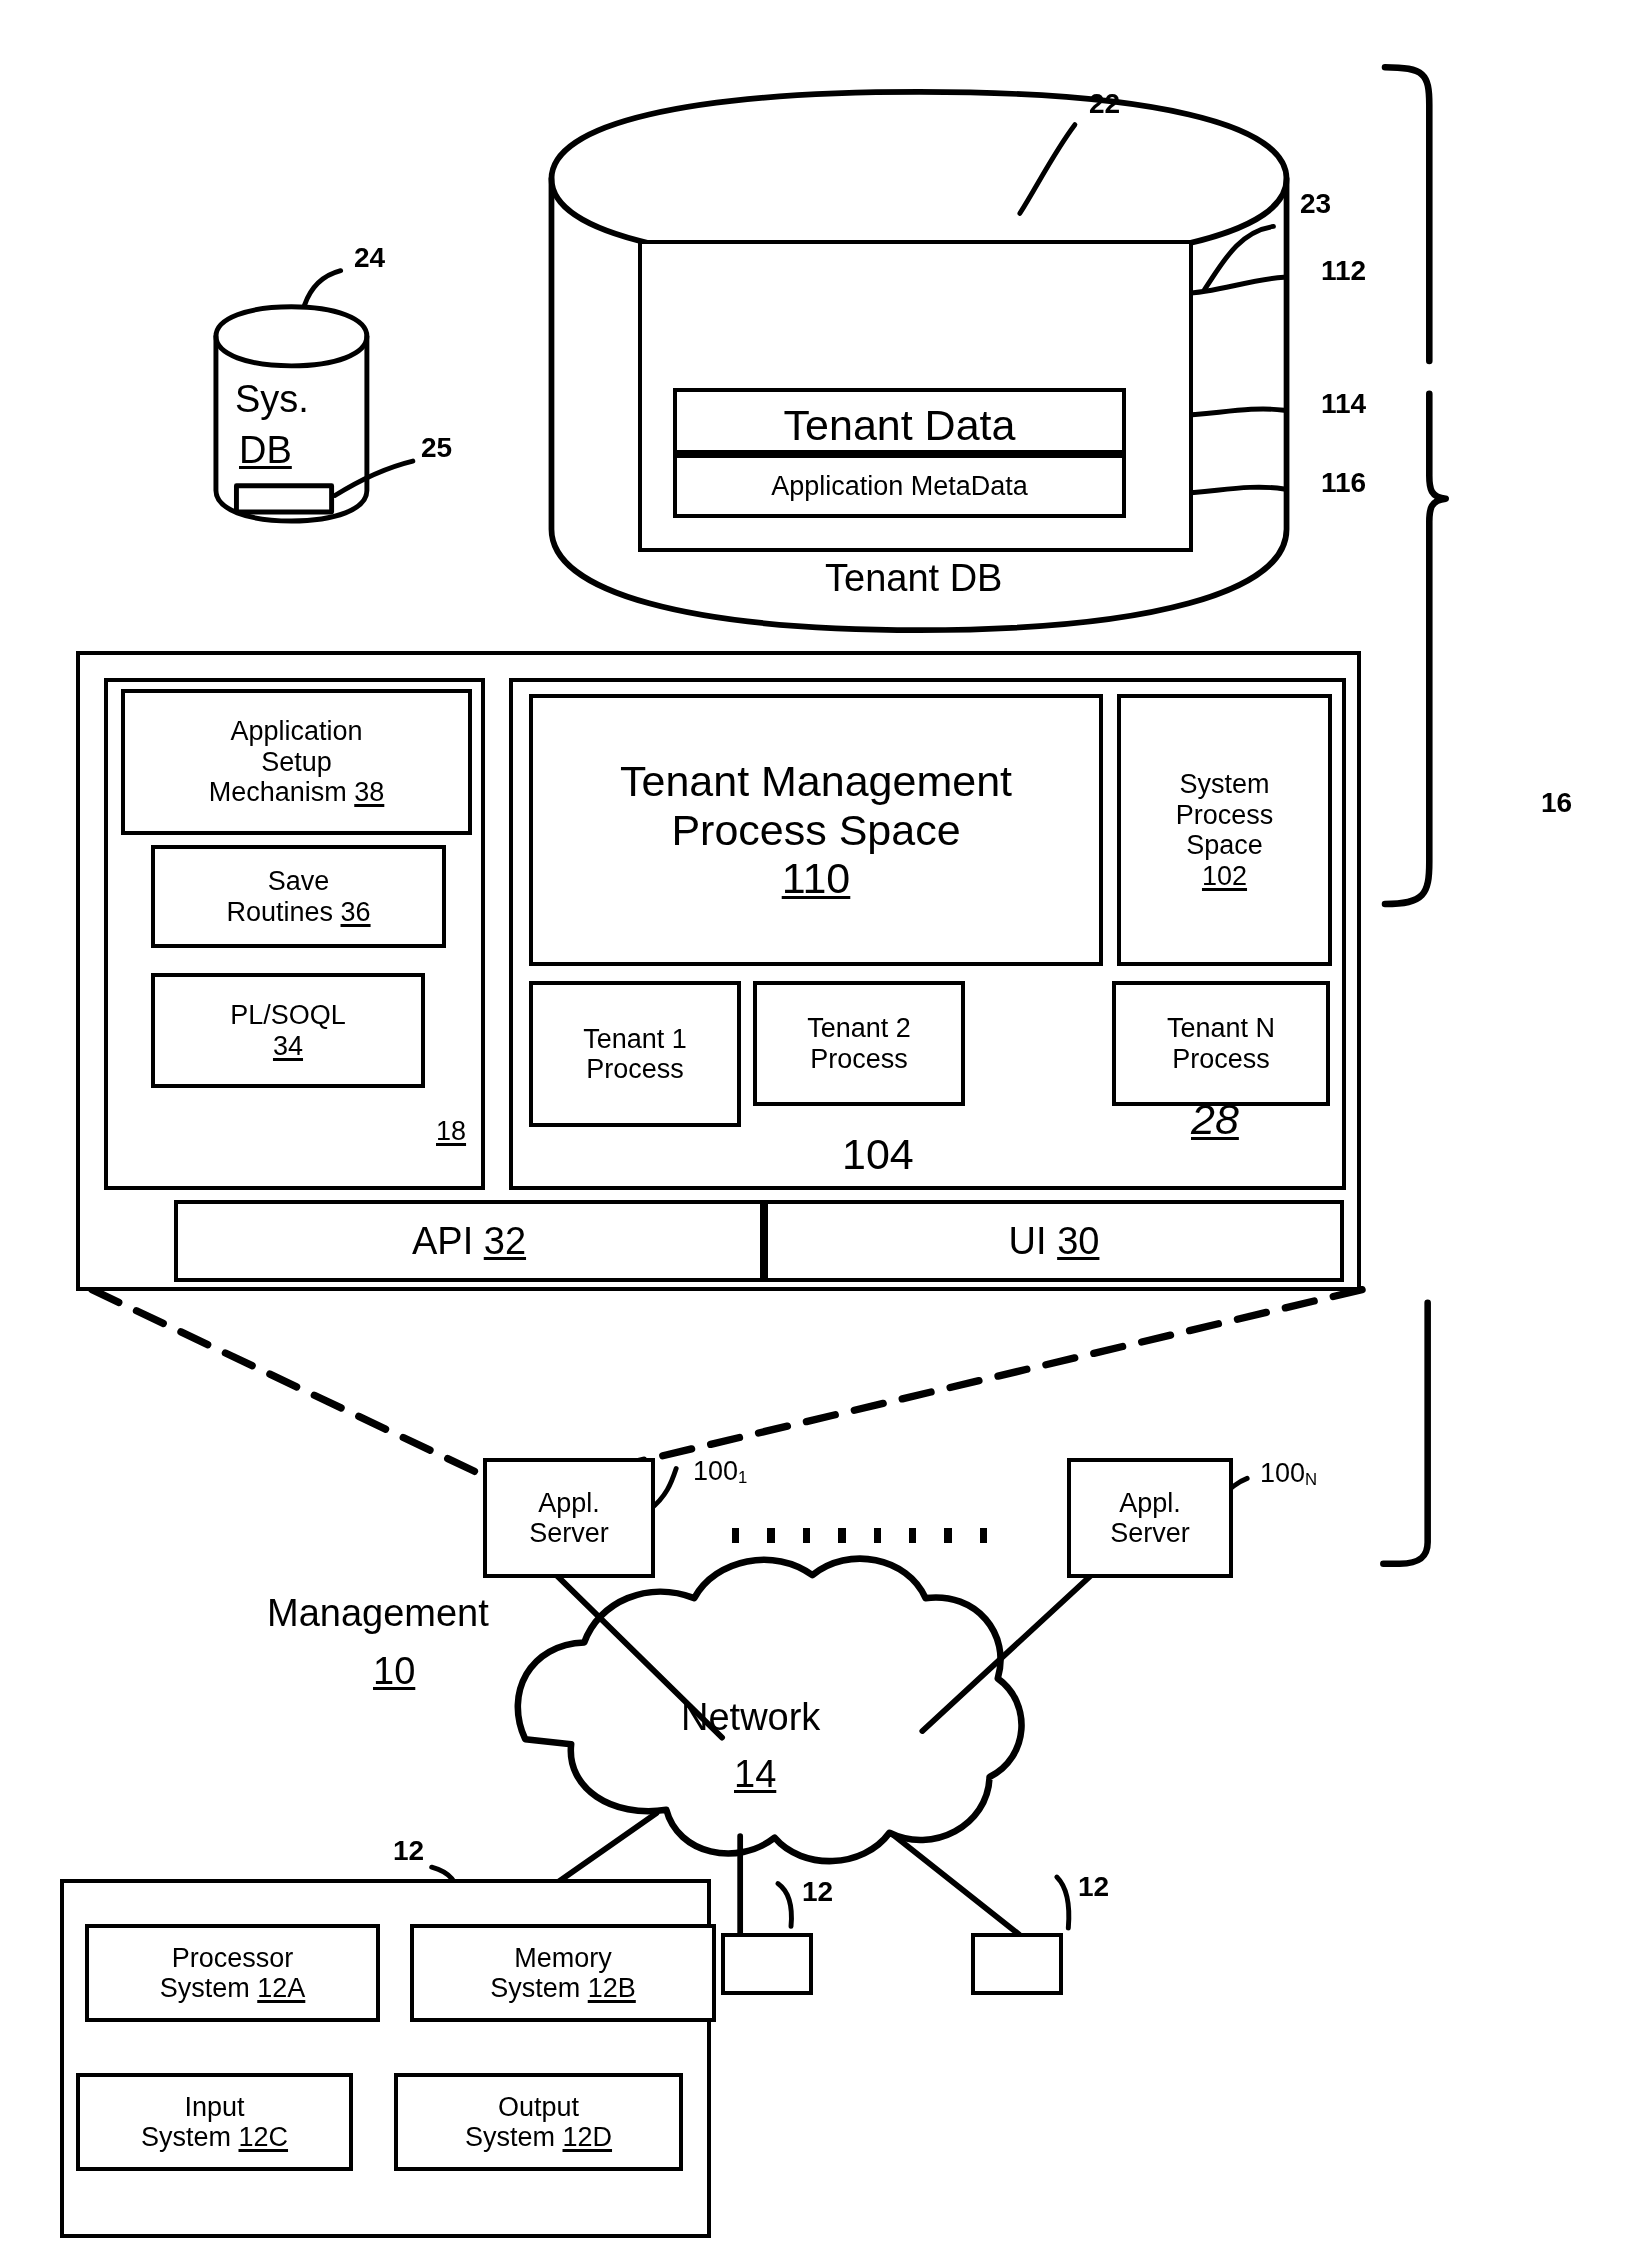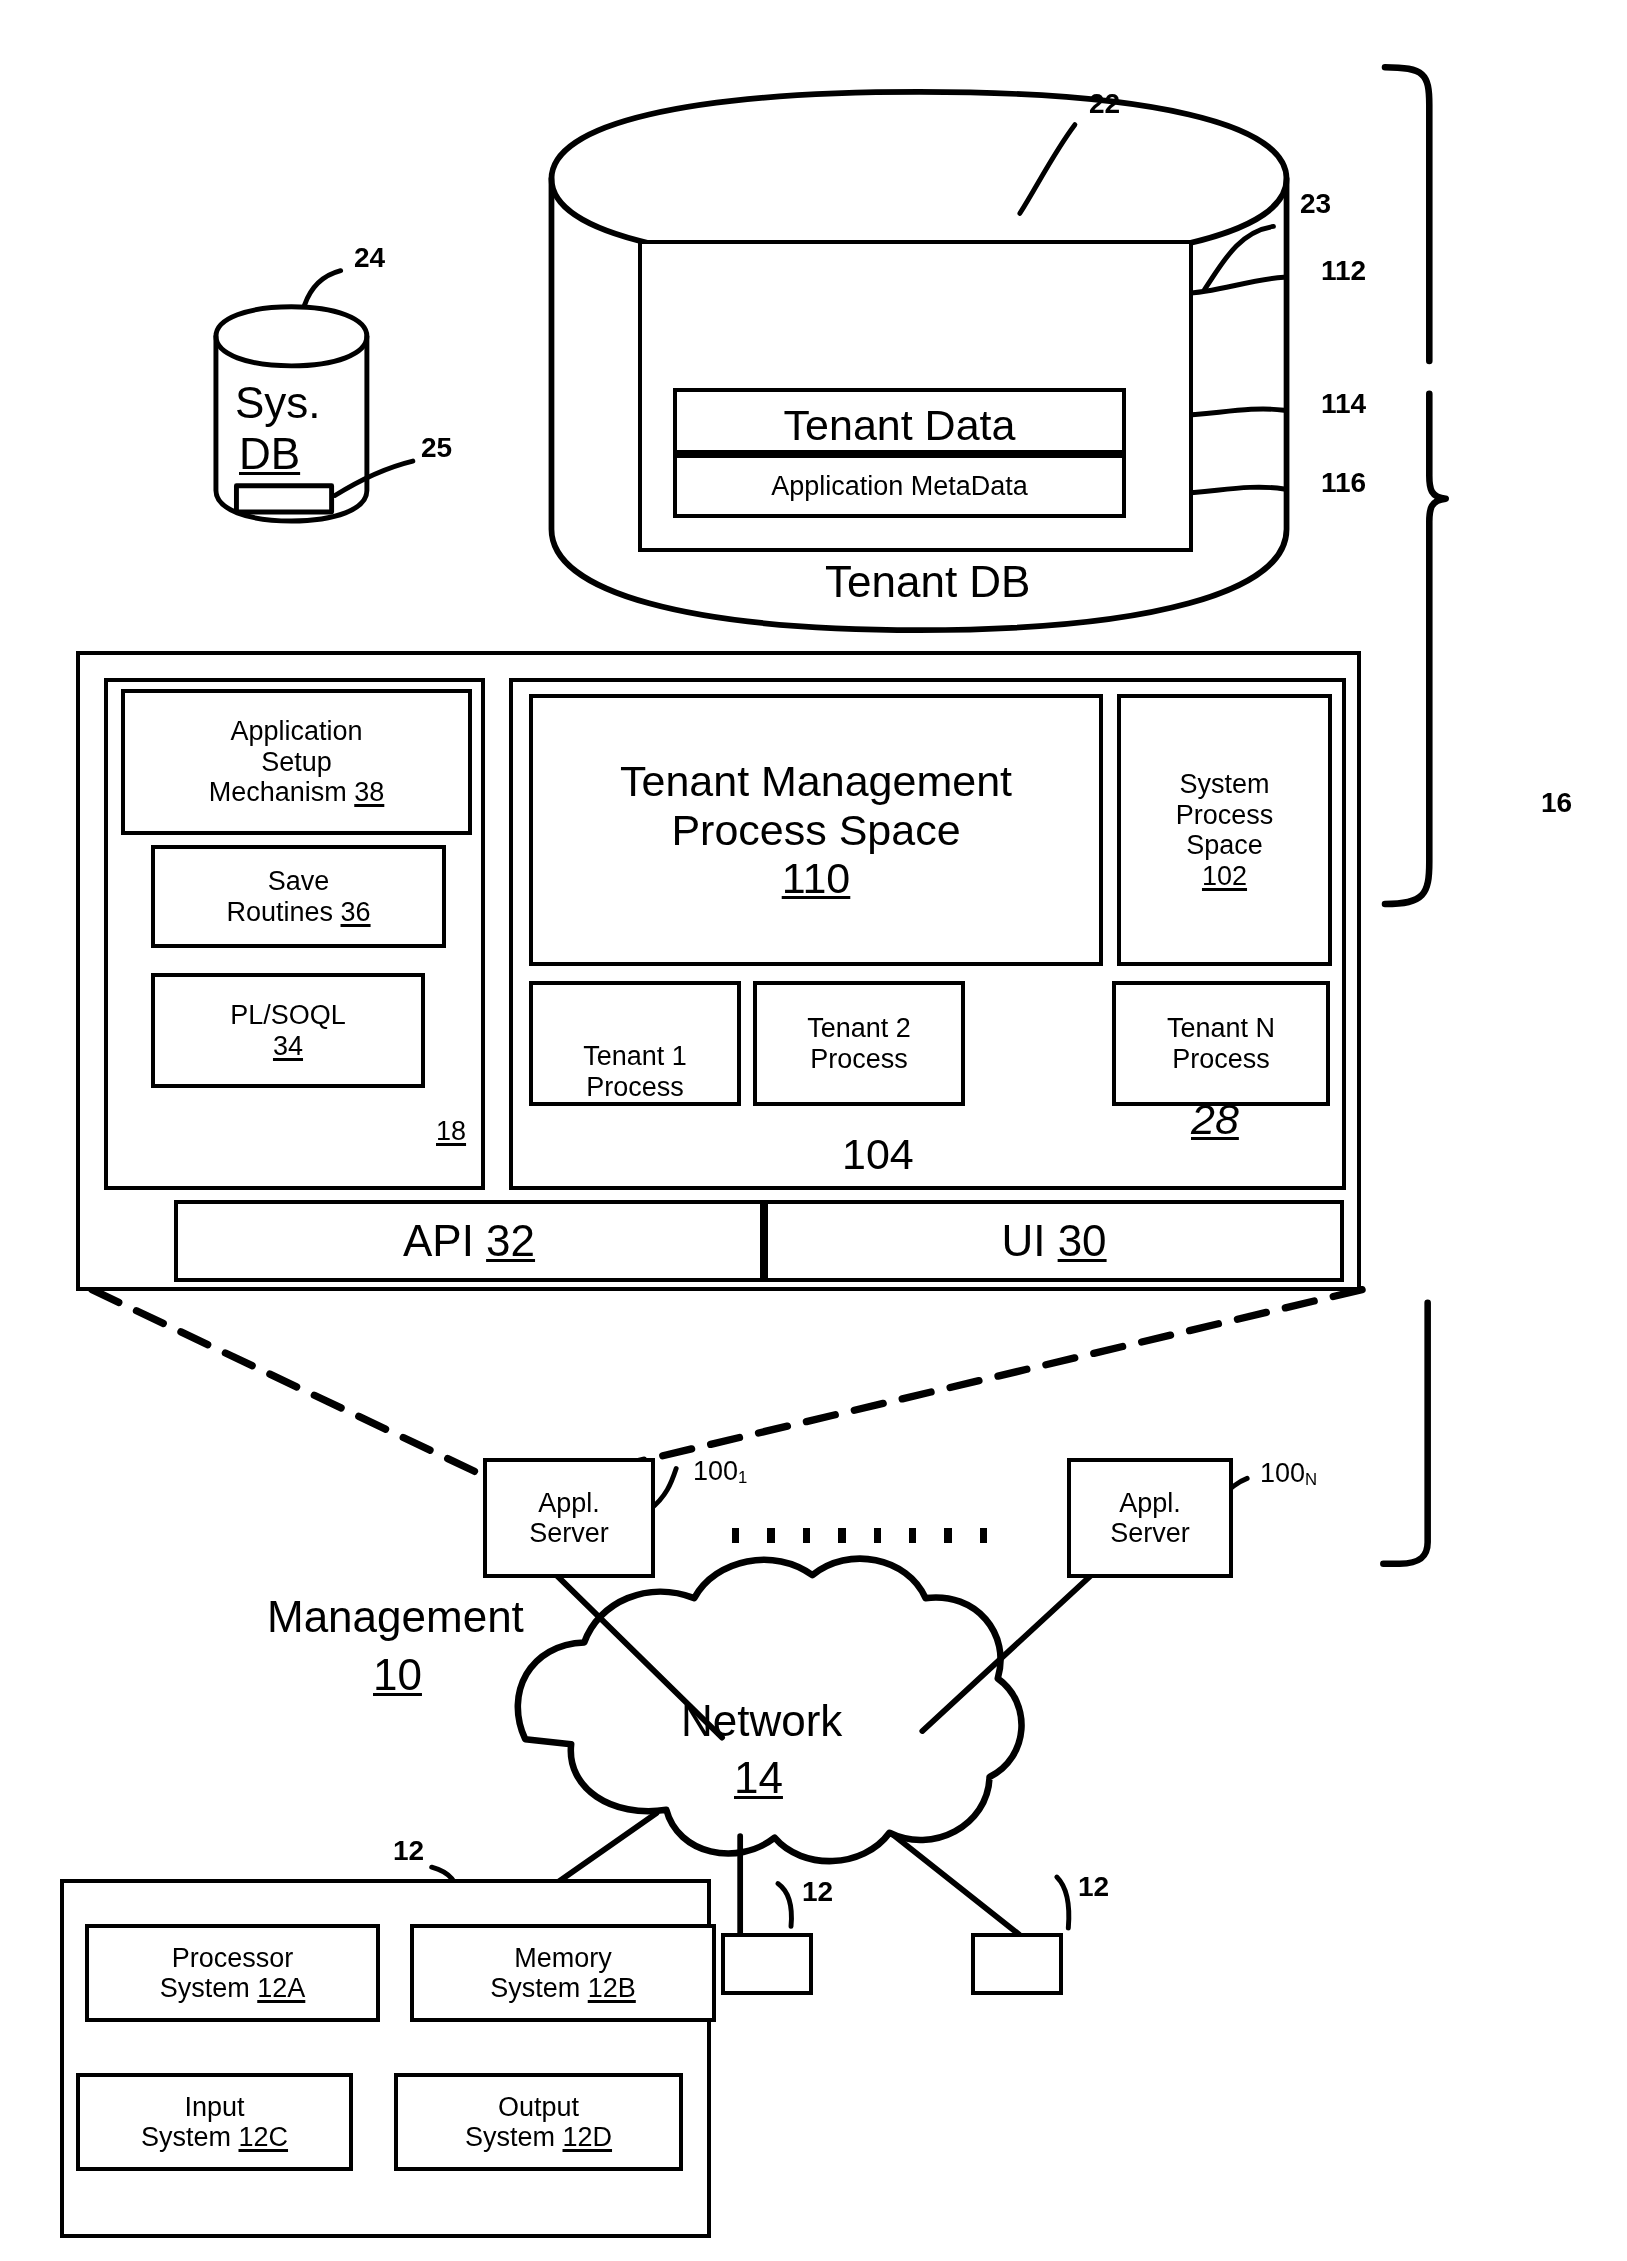--- a/index.html
+++ b/index.html
@@ -38,21 +38,21 @@
   svg.overlay{
     position:absolute;
     left:0;top:0;
     width:1628px;height:2261px;
     pointer-events:none;
   }
   svg.overlay.under{z-index:0;}
   .box,.lbl{z-index:3;}
   .t50{font-size:27px;}
   .t52{font-size:43px;}
-  .t54{font-size:44px;}
+  .t54{font-size:38px;}
 
   .sub{font-size:0.62em; vertical-align:-0.18em;}
 
   
   .vdots{
     position:absolute;
     display:flex;
     flex-direction:column;
     gap:9px;
     align-items:center;
@@ -214,21 +214,21 @@
     <span class="t52 u">110</span>
   </div>
 
   <div class="box" style="left:1117px; top:694px; width:215px; height:272px;">
     <span class="t50">System</span>
     <span class="t50">Process</span>
     <span class="t50">Space</span>
     <span class="t50 u">102</span>
   </div>
 
-  <div class="box" style="left:529px; top:981px; width:212px; height:125px;justify-content:flex-end;">
+  <div class="box" style="left:529px; top:981px; width:212px; height:146px;">
     <span class="t50">Tenant 1</span>
     <span class="t50">Process</span>
   </div>
 
   <div class="box" style="left:753px; top:981px; width:212px; height:125px;">
     <span class="t50">Tenant 2</span>
     <span class="t50">Process</span>
   </div>
 
   <div class="hdots" style="left:985px; top:1053px;">

